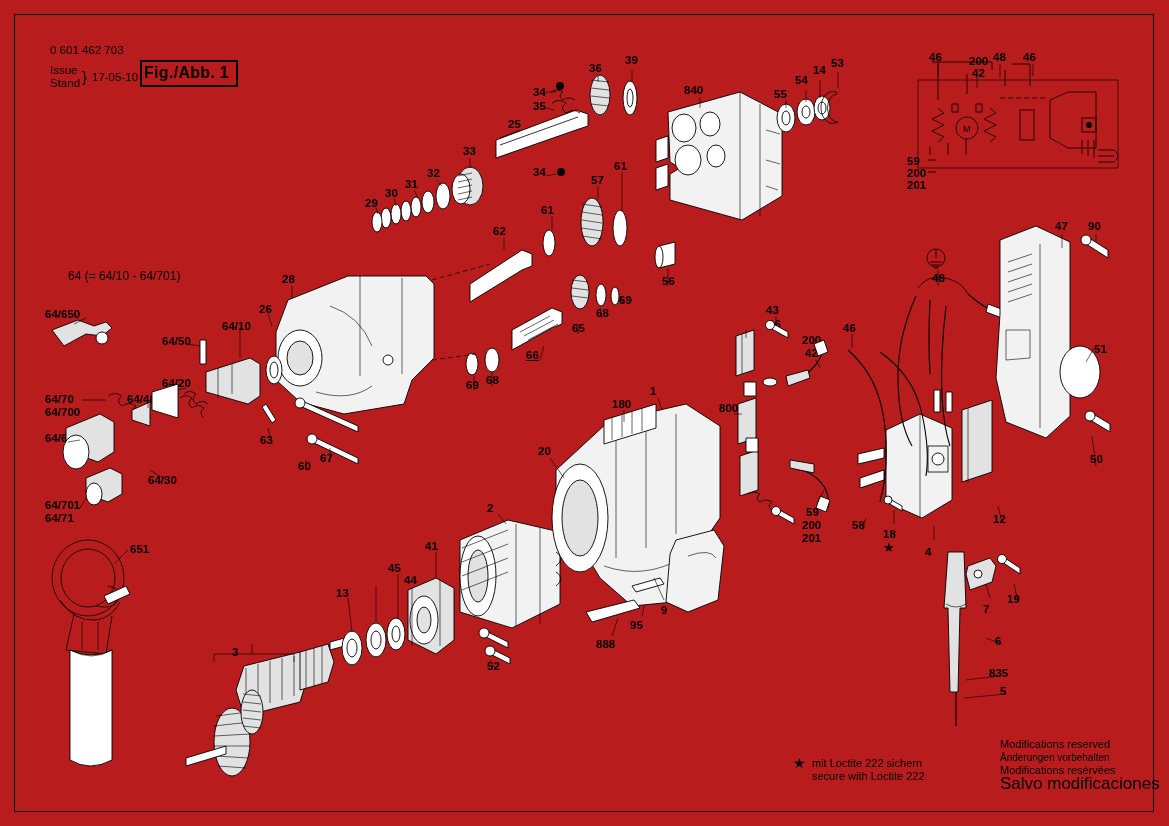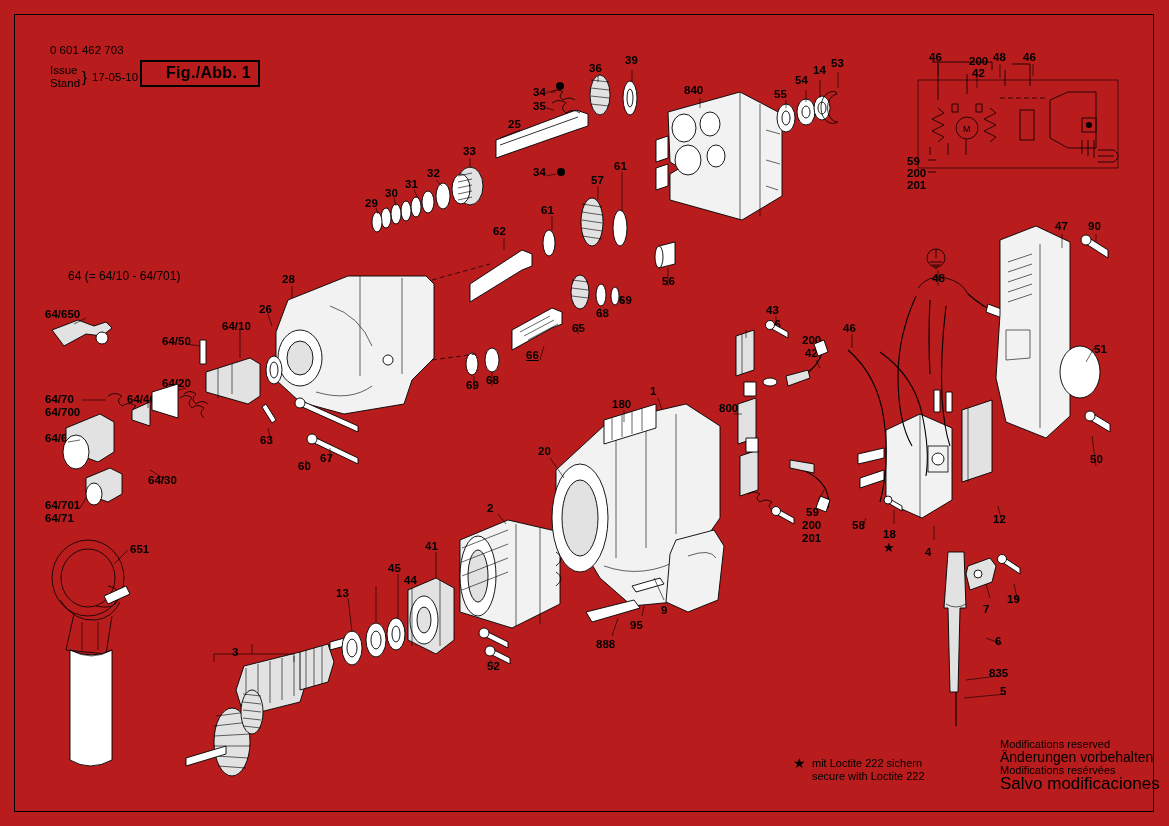--- a/index.html
+++ b/index.html
@@ -1,21 +1,21 @@
 <!DOCTYPE html>
 <html><head>
 <meta charset="utf-8">
 <style>
   html,body{margin:0;padding:0;background:#ffffff;}
   body{font-family:"Liberation Sans", sans-serif;color:#000;}
   #page{position:relative;width:1169px;height:826px;overflow:hidden;background:#b91c1c;}
   .frame{position:absolute;left:14px;top:14px;width:1140px;height:798px;border:1.5px solid #000;box-sizing:border-box;}
   .lbl{position:absolute;font-size:11.5px;line-height:13px;white-space:pre;}
   .lbl.b{font-weight:bold;}
-  .fig{position:absolute;border:2px solid #000;padding:2px 7px 3px 24px;font-size:16px;font-weight:bold;letter-spacing:.3px;}
+  .fig{position:absolute;border:2px solid #000;padding:2px 7px 3px 2px;font-size:16px;font-weight:bold;letter-spacing:.3px;}
   svg{position:absolute;left:0;top:0;width:1169px;height:826px;overflow:visible;}
   .ln{stroke:#000;fill:none;stroke-width:0.8;}
   .ln2{stroke:#000;fill:none;stroke-width:1.1;}
   .thin{stroke:#000;fill:none;stroke-width:0.6;}
   .fillw{fill:#ffffff;stroke:#000;stroke-width:0.9;}
   .fillg{fill:#f2f2f2;stroke:#000;stroke-width:0.9;}
   .fillgg{fill:#e2e2e2;stroke:#000;stroke-width:0.9;}
   .fillk{fill:#000;}
   .dash{stroke:#000;fill:none;stroke-width:0.7;stroke-dasharray:5 3;}
   .star{font-size:13px;}
@@ -123,21 +123,21 @@
   <div class="lbl b" style="left:1023px;top:51px;">46</div>
   <div class="lbl b" style="left:907px;top:155px;">59</div>
   <div class="lbl b" style="left:907px;top:167px;">200</div>
   <div class="lbl b" style="left:907px;top:179px;">201</div>
 
   <div class="lbl star" style="left:793px;top:757px;font-size:14px;">★</div>
   <div class="lbl" style="left:812px;top:757px;font-size:11px;">mit Loctite 222 sichern</div>
   <div class="lbl" style="left:812px;top:770px;font-size:11px;">secure with Loctite 222</div>
 
   <div class="lbl" style="left:1000px;top:738px;font-size:11px;">Modifications reserved</div>
-  <div class="lbl" style="left:1000px;top:751px;font-size:14px;">Änderungen vorbehalten</div>
+  <div class="lbl" style="left:1000px;top:751px;font-size:10px;">Änderungen vorbehalten</div>
   <div class="lbl" style="left:1000px;top:764px;font-size:11px;">Modifications resérvées</div>
   <div class="lbl" style="left:1000px;top:777px;font-size:17px;">Salvo modificaciones</div>
 
   <svg viewBox="0 0 1169 826">
 
     <g>
       <rect x="918" y="80" width="200" height="88" class="thin" fill="none"></rect>
 
       <circle cx="967" cy="128" r="11" class="ln"></circle>
       <text x="963" y="132" font-size="9" font-family="Liberation Sans">M</text>

